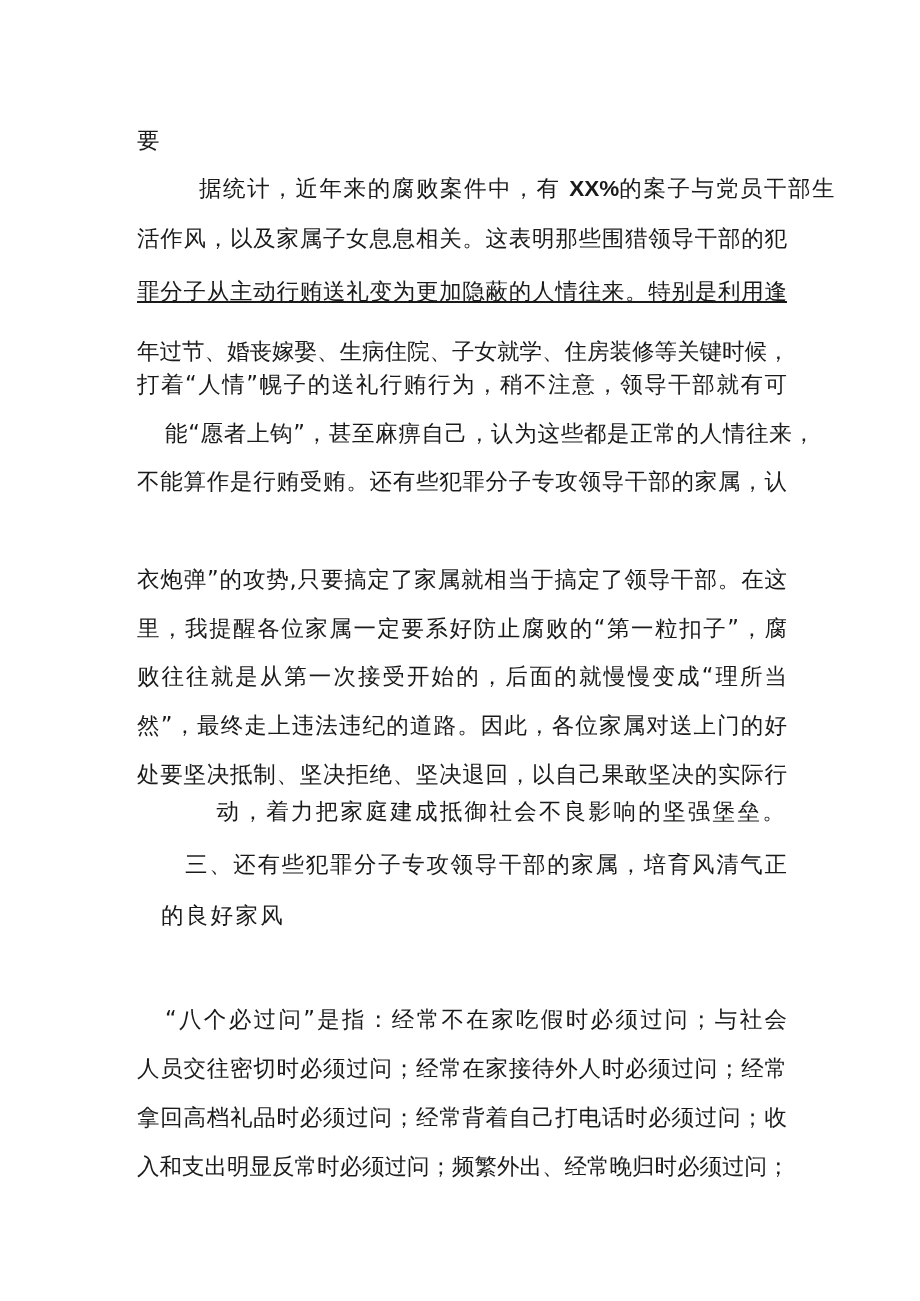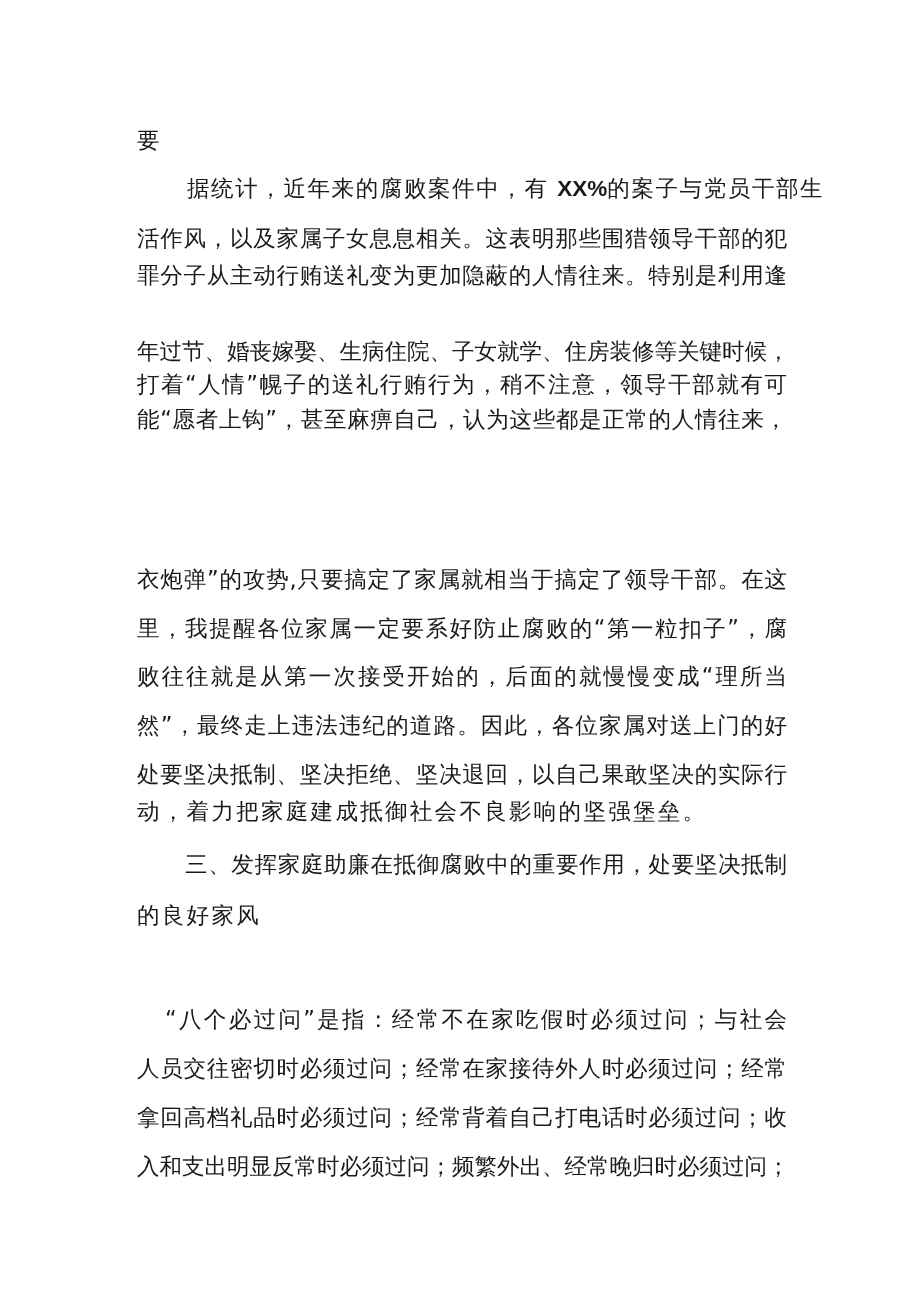--- a/index.html
+++ b/index.html
@@ -12,52 +12,53 @@
     height: 30px;
     line-height: 30px;
     font-family: "DejaVu Sans", "Liberation Sans", sans-serif;
     font-size: 22.5px;
     color: #1a1a1a;
     white-space: nowrap;
     letter-spacing: 2.3px;
   }
   .justify { text-align: justify; text-align-last: justify; letter-spacing: 0; }
   .b { font-weight: bold; font-family: "Liberation Sans", sans-serif; letter-spacing: 0; }
-  .ind2 { left: 187px; width: 600px; }
+  .ind2 { left: 199px; width: 600px; }
   .ind-h { left: 185px; width: 602px; }
   .ind-n { left: 180px; }
   .ind-q { left: 165px; width: 622px; }
 </style>
 </head>
 <body>
 
 <div class="page">
 
   <div class="line" style="top:125px;">
     <span>要</span>
   </div>
 
   <div class="line ind2" style="top:173px;letter-spacing:1.6px;">
     <span>据统计，近年来的腐败案件中，有 </span><span class="b">XX%</span><span>的案子与党员干部生</span>
   </div>
 
   <div class="line justify" style="top:223px;"><span>活作风，以及家属子女息息相关。这表明那些围猎领导干部的犯</span></div>
-  <div class="line justify" style="top:260px;"><span>罪分子从主动行贿送礼变为更加隐蔽的人情往来。特别是利用逢</span></div>
+  <div class="line justify" style="top:276px;text-decoration:underline;"><span>罪分子从主动行贿送礼变为更加隐蔽的人情往来。特别是利用逢</span></div>
   <div class="line justify" style="top:320px;margin-top:16px;"><span>年过节、婚丧嫁娶、生病住院、子女就学、住房装修等关键时候，</span></div>
   <div class="line justify" style="top:369px;"><span>打着“人情”幌子的送礼行贿行为，稍不注意，领导干部就有可</span></div>
-  <div class="line justify" style="top:404px;"><span>能“愿者上钩”，甚至麻痹自己，认为这些都是正常的人情往来，</span></div>
+  <div class="line justify" style="top:418px;margin-left:28px;"><span>能“愿者上钩”，甚至麻痹自己，认为这些都是正常的人情往来，</span></div>
+  <div class="line justify" style="top:466px;"><span>不能算作是行贿受贿。还有些犯罪分子专攻领导干部的家属，认</span></div>
   <div class="line justify" style="top:564px;"><span>衣炮弹”的攻势,只要搞定了家属就相当于搞定了领导干部。在这</span></div>
   <div class="line justify" style="top:613px;"><span>里，我提醒各位家属一定要系好防止腐败的“第一粒扣子”，腐</span></div>
   <div class="line justify" style="top:661px;"><span>败往往就是从第一次接受开始的，后面的就慢慢变成“理所当</span></div>
   <div class="line justify" style="top:710px;"><span>然”，最终走上违法违纪的道路。因此，各位家属对送上门的好</span></div>
   <div class="line justify" style="top:759px;"><span>处要坚决抵制、坚决拒绝、坚决退回，以自己果敢坚决的实际行</span></div>
-  <div class="line" style="top:796px;"><span>动，着力把家庭建成抵御社会不良影响的坚强堡垒。</span></div>
+  <div class="line" style="top:796px;text-align:right;"><span>动，着力把家庭建成抵御社会不良影响的坚强堡垒。</span></div>
 
-  <div class="line ind-h justify" style="top:849px;"><span>三、发挥家庭助廉在抵御腐败中的重要作用，处要坚决抵制</span></div>
-  <div class="line" style="top:900px;"><span>的良好家风</span></div>
+  <div class="line ind-h justify" style="top:849px;"><span>三、还有些犯罪分子专攻领导干部的家属，培育风清气正</span></div>
+  <div class="line" style="top:900px;margin-left:24px;"><span>的良好家风</span></div>
 
 
   <div class="line ind-q justify" style="top:1004px;"><span>“八个必过问”是指：经常不在家吃假时必须过问；与社会</span></div>
   <div class="line justify" style="top:1102px;"><span>拿回高档礼品时必须过问；经常背着自己打电话时必须过问；收</span></div>
   <div class="line justify" style="top:1053px;"><span>人员交往密切时必须过问；经常在家接待外人时必须过问；经常</span></div>
   <div class="line justify" style="top:1151px;"><span>入和支出明显反常时必须过问；频繁外出、经常晚归时必须过问；</span></div>
 
 </div>
 
 </body></html>

